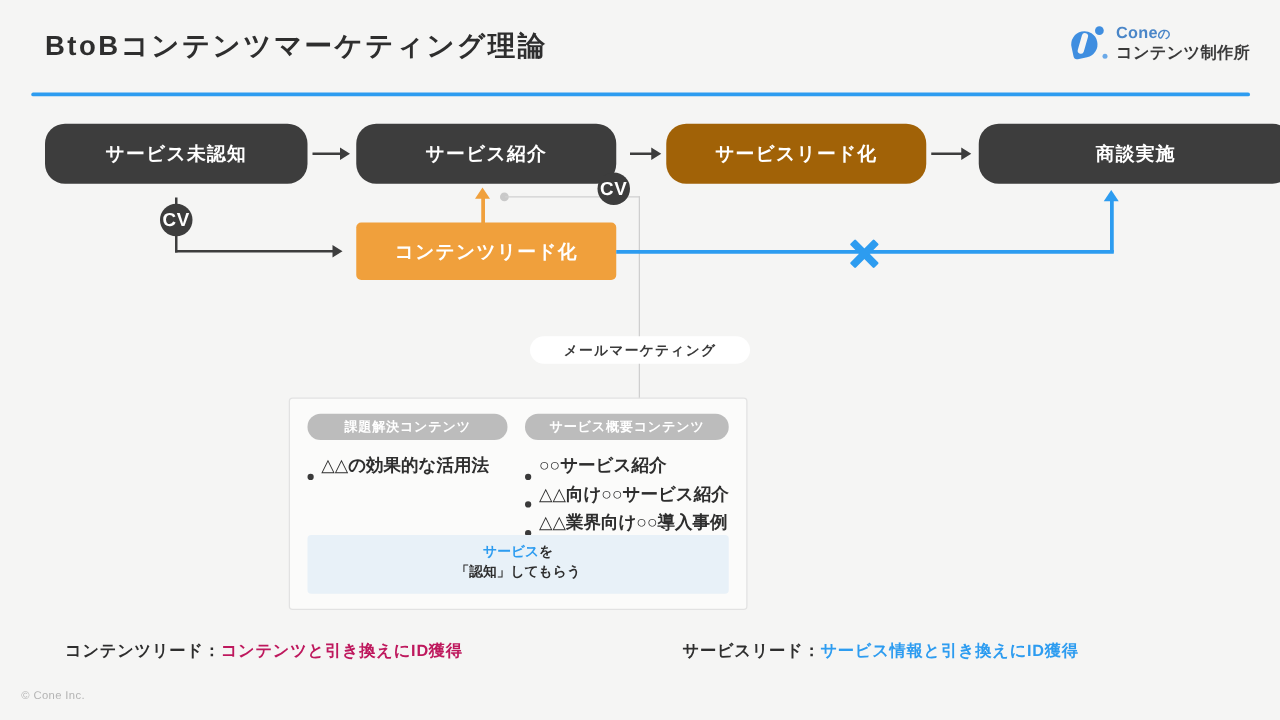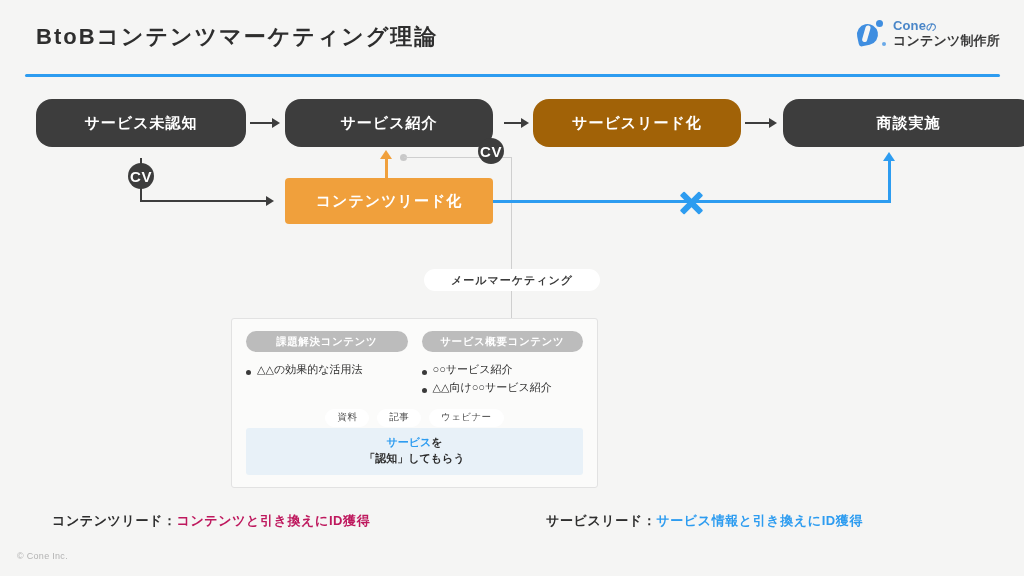--- a/index.html
+++ b/index.html
@@ -144,22 +144,22 @@
     height: 21px; border-radius: 11px; background: #bcbcbc;
     display: flex; align-items: center; justify-content: center;
     font-size: 10.5px; font-weight: bold; color: #fff; letter-spacing: .6px;
     white-space: nowrap;
   }
   .cols { display: flex; padding: 12px 14px 0 14px; gap: 14px; }
   .col { flex: 1; }
   .col.left { max-width: 162px; }
   .bullets { margin-top: 9px; }
   .bullet {
-    display: flex; align-items: center; gap: 6px;
-    font-size: 11px; font-weight: normal; color: #2e2e2e;
+    display: flex; align-items: flex-end; gap: 6px;
+    font-size: 14px; font-weight: bold; color: #2e2e2e;
     line-height: 1.62; white-space: nowrap;
   }
   .bullet .dot {
     width: 5px; height: 5px; border-radius: 50%; background: #3a3a3a;
     margin-top: 6px; flex: 0 0 auto;
   }
   .tags {
     display: flex; justify-content: center; gap: 8px;
     margin-top: 12px;
   }
@@ -265,20 +265,24 @@
         <div class="col-head">サービス概要コンテンツ</div>
         <div class="bullets">
           <div class="bullet">
               <span class="dot"></span>
               <span>○○サービス紹介</span>
             </div>
           <div class="bullet">
               <span class="dot"></span>
               <span>△△向け○○サービス紹介</span>
             </div>
+          <div class="bullet">
+              <span class="dot"></span>
+              <span>△△業界向け○○導入事例</span>
+            </div>
         </div>
       </div>
     </div>
 
     <div class="tags">
       <div class="tag">資料</div>
       <div class="tag">記事</div>
       <div class="tag">ウェビナー</div>
     </div>
 

